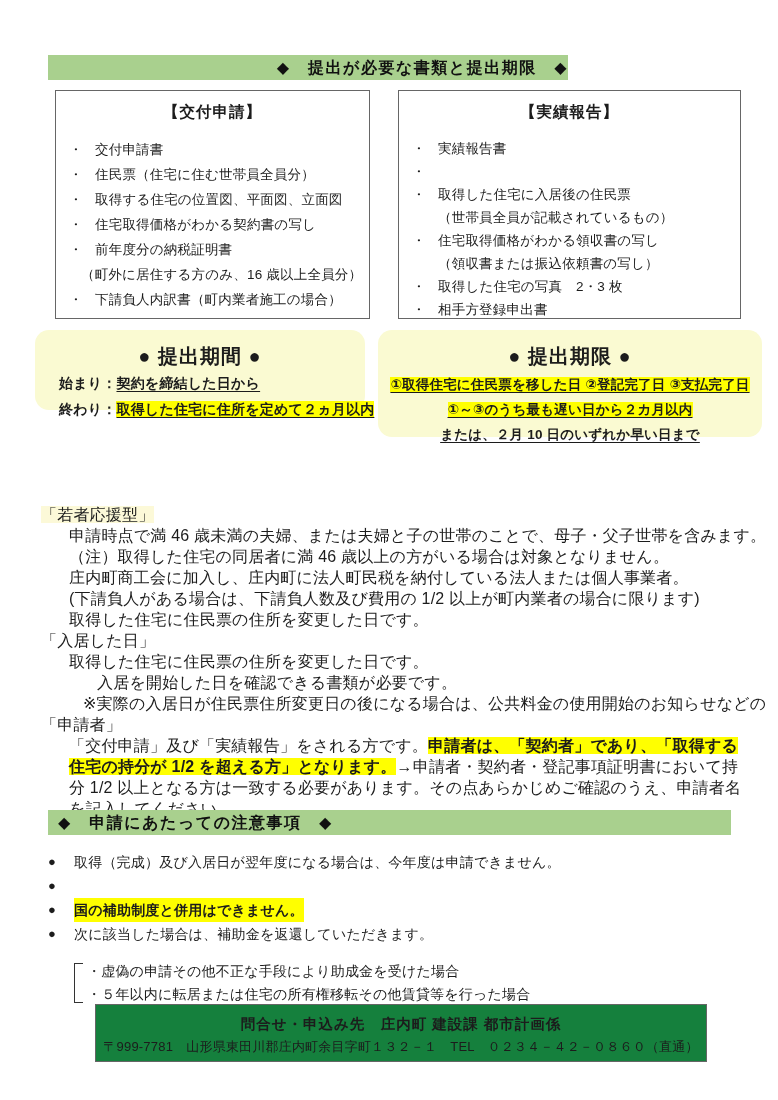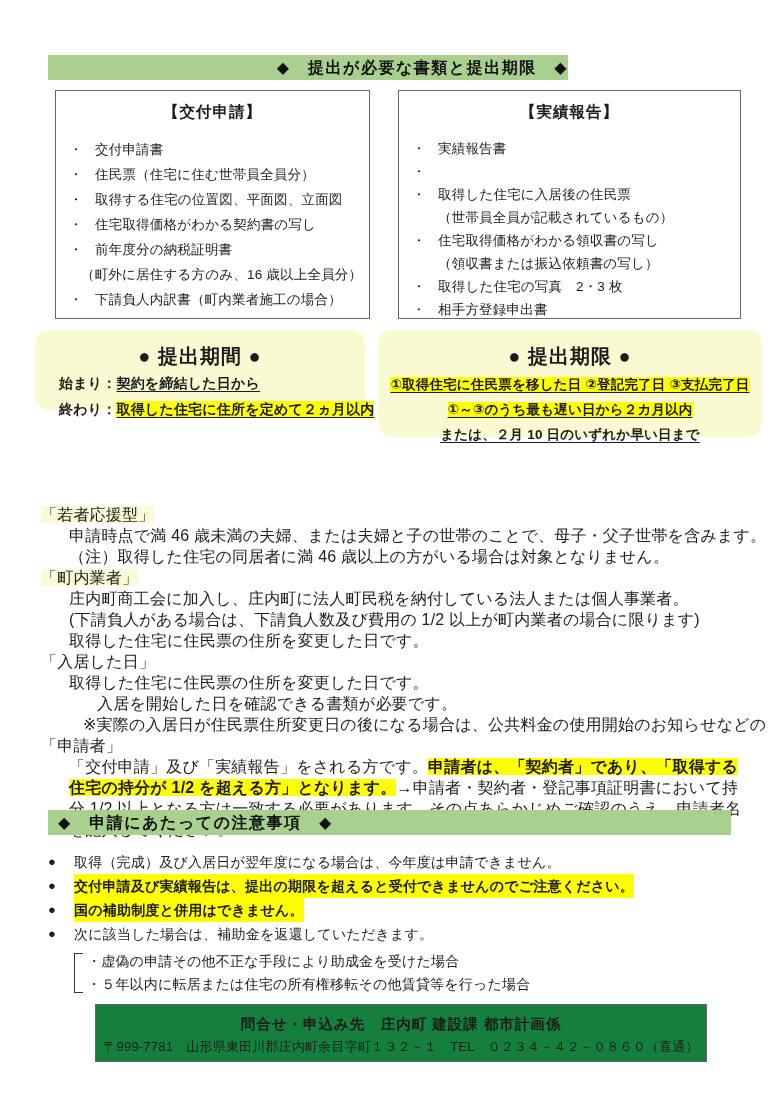--- a/index.html
+++ b/index.html
@@ -53,21 +53,21 @@
   .term-hl{background:var(--termhl);}
   .ind1{padding-left:28px;}
   .ind2{padding-left:42px;}
   .ind3{padding-left:56px;}
   .g-line{white-space:nowrap;}
   .g-para{padding-left:28px;}
 
   .notes{position:absolute;left:48px;top:850px;width:712px;font-size:14px;}
   .note-row{display:flex;line-height:24px;white-space:nowrap;}
   .nb{flex:none;width:26px;font-size:13px;}
-  .sub-wrap{display:flex;margin-left:26px;margin-top:4px;}
+  .sub-wrap{display:flex;margin-left:26px;margin-top:14px;}
   .bracket{
     flex:none;width:9px;margin-top:3px;margin-bottom:3px;margin-right:4px;
     border-left:1.5px solid #333;border-top:1.5px solid #333;border-bottom:1.5px solid #333;
   }
   .sub-line{line-height:23px;white-space:nowrap;}
 
   .contact-box{
     position:absolute;left:95px;top:1004px;width:612px;height:58px;
     border:1.5px solid var(--border);text-align:center;padding-top:7px;background:#15803d;
   }
@@ -164,21 +164,20 @@
     <div class="rb-line"><span class="u hl">①～③のうち最も遅い日から２カ月以内</span></div>
     <div class="rb-line"><span class="u">または、２月 10 日のいずれか早い日まで</span></div>
   </div>
 
 
   <div class="glossary">
     <div class="g-term"><span class="term-hl">「若者応援型」</span></div>
     <div class="g-line ind1">申請時点で満 46 歳未満の夫婦、または夫婦と子の世帯のことで、母子・父子世帯を含みます。</div>
     <div class="g-line ind1">（注）取得した住宅の同居者に満 46 歳以上の方がいる場合は対象となりません。</div>
 
-    <div class="g-term"><span class="term-hl">「町内業者」</span></div>
     <div class="g-line ind1">庄内町商工会に加入し、庄内町に法人町民税を納付している法人または個人事業者。</div>
     <div class="g-line ind1">(下請負人がある場合は、下請負人数及び費用の 1/2 以上が町内業者の場合に限ります)</div>
 
     <div class="g-line ind1">取得した住宅に住民票の住所を変更した日です。</div>
 
     <div class="g-term"><span>「入居した日」</span></div>
     <div class="g-line ind1">取得した住宅に住民票の住所を変更した日です。</div>
     <div class="g-line ind3">入居を開始した日を確認できる書類が必要です。</div>
     <div class="g-line ind2">※実際の入居日が住民票住所変更日の後になる場合は、公共料金の使用開始のお知らせなどの</div>
 
@@ -188,21 +187,20 @@
 
   <div class="sec-bar bar3">◆　申請にあたっての注意事項　◆</div>
 
   <div class="notes">
     <div class="note-row">
         <span class="nb">●</span>
         <span>取得（完成）及び入居日が翌年度になる場合は、今年度は申請できません。</span>
       </div>
     <div class="note-row">
         <span class="nb">●</span>
-        <span class="hl-strong">交付申請及び実績報告は、提出の期限を超えると受付できませんのでご注意ください。</span>
       </div>
     <div class="note-row">
         <span class="nb">●</span>
         <span class="hl-strong">国の補助制度と併用はできません。</span>
       </div>
     <div class="note-row">
         <span class="nb">●</span>
         <span>次に該当した場合は、補助金を返還していただきます。</span>
       </div>
     <div class="sub-wrap">

